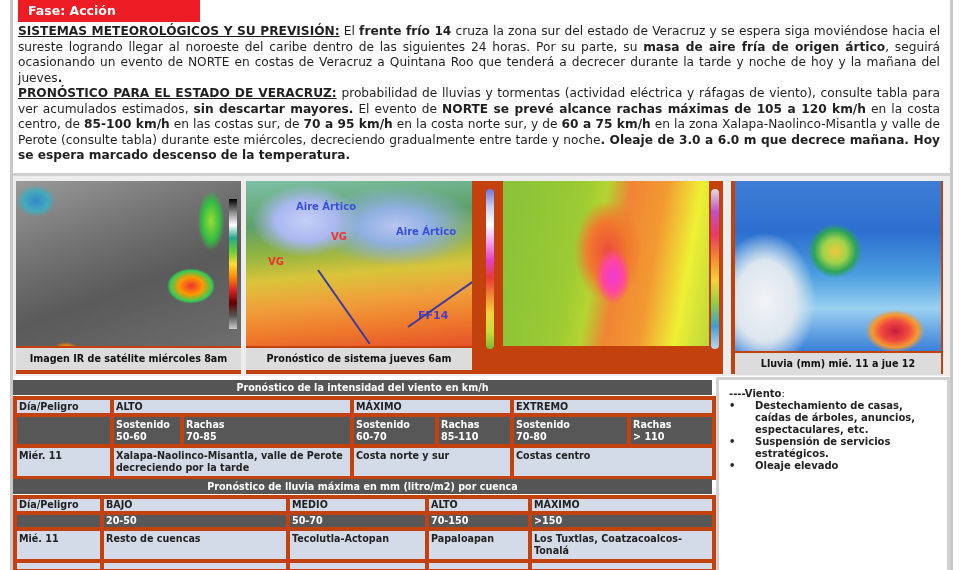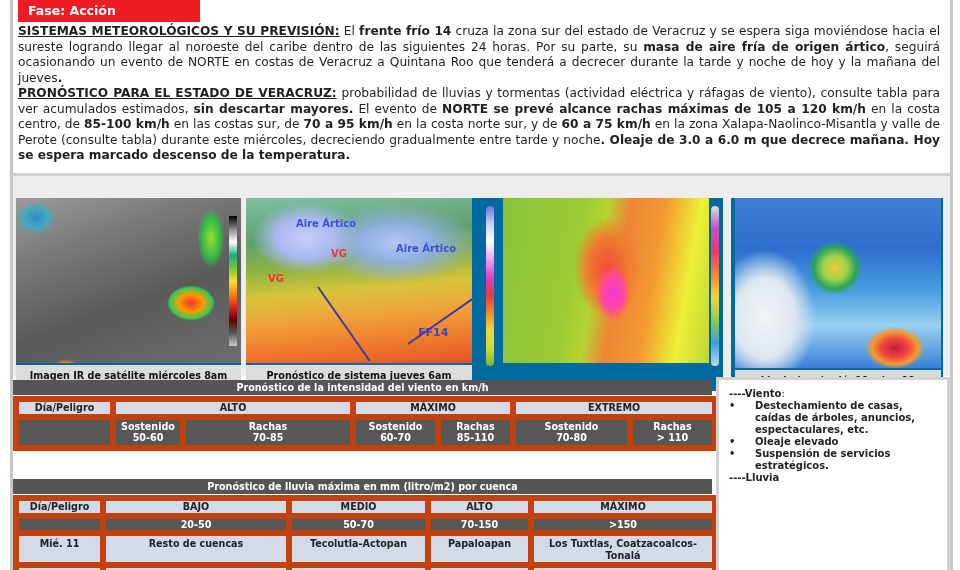--- a/index.html
+++ b/index.html
@@ -14,21 +14,21 @@
 
   .summary { position: absolute; left: 18px; top: 24px; width: 922px; font-size: 12.2px; line-height: 15.5px;
     text-align: justify; color: #1f1f1f; }
   .summary p { margin: 0; }
   .summary .heading { font-weight: bold; text-decoration: underline; }
   .summary b { font-weight: bold; }
 
   .summary-border { position: absolute; left: 13px; top: 173px; width: 937px; height: 3px; background: #d0d0d0; }
 
   .images-row { position: absolute; left: 13px; top: 176px; width: 937px; height: 200px; background: #ededed; }
-  .img-card { position: absolute; top: 22px; background: #0369a1; }
+  .img-card { position: absolute; top: 5px; background: #c2410c; }
   .img-card .pic { position: absolute; left: 0; top: 0; overflow: hidden; }
   .img-card .caption { position: absolute; left: 0; height: 22px; background: #dcdcdc; font-weight: bold; font-size: 9.6px;
     color: #111; text-align: center; line-height: 22px; white-space: nowrap; }
 
   
   .pic-sat { background:
       radial-gradient(ellipse 30px 22px at 175px 105px, #e33 0%, #f90 40%, #3c5 70%, transparent 80%),
       radial-gradient(ellipse 18px 40px at 195px 40px, #9d3 0%, #3b4 50%, transparent 75%),
       radial-gradient(ellipse 25px 20px at 20px 20px, #38c 0%, #4ab 50%, transparent 80%),
       radial-gradient(ellipse 15px 10px at 50px 170px, #e33 0%, #f80 50%, transparent 90%),
@@ -58,21 +58,21 @@
       radial-gradient(ellipse 35px 25px at 160px 150px, #c81b3a 0%, #f04a40 40%, #f59a30 65%, transparent 85%),
       radial-gradient(ellipse 30px 30px at 100px 70px, #f0c93a 0%, #9fd34a 40%, #2ca35a 70%, transparent 90%),
       radial-gradient(ellipse 60px 80px at 30px 120px, #f2f4f7 0%, #dde6ef 50%, transparent 85%),
       linear-gradient(180deg, #3f7ed4 0%, #2d6fd0 30%, #4a9ee0 55%, #9ad0f0 75%, #3a80d8 100%); }
 
   
   .tables-area { position: absolute; left: 13px; top: 377px; width: 701px; height: 193px; }
   .bar-dark { position: absolute; left: 0; width: 699px; height: 15px; background: #555; color: #fff; font-weight: bold;
     font-size: 9.6px; text-align: center; line-height: 15px; }
   table { position: absolute; left: 0; border-collapse: collapse; table-layout: fixed; }
-  td { font-size: 9.6px; font-weight: bold; text-align: center; vertical-align: middle; border: 6px solid #c2410c; line-height: 11.5px; padding: 0 2px; }
+  td { font-size: 9.6px; font-weight: bold; text-align: left; vertical-align: middle; border: 4px solid #c2410c; line-height: 11.5px; padding: 0 2px; }
   td.lite { background: #d3dbe8; color: #222; }
   td.dark { background: #575757; color: #fff; }
 
   
   .impacts { position: absolute; left: 716px; top: 377px; width: 234px; height: 193px; border: 3px solid #d2d2d2; border-bottom: none; background: #fff; padding: 8px 0 0 10px; font-size: 10px; line-height: 12px; color: #222; }
   .impacts .title { font-weight: bold; margin-bottom: 12px; }
   .impacts .cat { font-weight: bold; }
   .impacts ul { list-style: none; }
   .impacts li { position: relative; padding-left: 26px; margin-right: 12px; font-weight: bold; }
   .impacts li::before { content: "•"; position: absolute; left: 0; top: 0; }
@@ -152,20 +152,26 @@
     </tr>
     <tr style="height:31px;">
       <td class="dark"></td>
       <td class="dark"><span>Sostenido</span><br><span>50-60</span></td>
       <td class="dark"><span>Rachas</span><br><span>70-85</span></td>
       <td class="dark"><span>Sostenido</span><br><span>60-70</span></td>
       <td class="dark"><span>Rachas</span><br><span>85-110</span></td>
       <td class="dark"><span>Sostenido</span><br><span>70-80</span></td>
       <td class="dark"><span>Rachas</span><br><span>&gt; 110</span></td>
     </tr>
+    <tr style="height:32px;">
+      <td class="lite" style="vertical-align:top; padding-top:2px;">Miér. 11</td>
+      <td class="lite" colspan="2" style="vertical-align:top; padding-top:2px;">Xalapa-Naolinco-Misantla, valle de Perote decreciendo por la tarde</td>
+      <td class="lite" colspan="2" style="vertical-align:top; padding-top:2px;">Costa norte y sur</td>
+      <td class="lite" colspan="2" style="vertical-align:top; padding-top:2px;">Costas centro</td>
+    </tr>
   </tbody>
     </table>
 
   <div class="bar-dark" style="top:102px;">Pronóstico de lluvia máxima en mm (litro/m2) por cuenca</div>
   <table style="top:118px; width:699px;">
     <colgroup>
         <col style="width:87px">
         <col style="width:186px">
         <col style="width:139px">
         <col style="width:103px">
@@ -201,17 +207,16 @@
       <td class="lite"></td>
     </tr>
   </tbody>
     </table>
 </div>
 
 <div class="impacts">
   <div class="cat"><span>----Viento</span><span style="font-weight:normal">:</span></div>
   <ul>
     <li>Destechamiento de casas, caídas de árboles, anuncios, espectaculares, etc.</li>
+    <li>Suspensión de servicios estratégicos.</li>
     <li>Oleaje elevado</li>
-    <li>Suspensión de servicios estratégicos.</li>
   </ul>
-  <div class="cat">----Lluvia</div>
 </div>
 
 </body></html>

